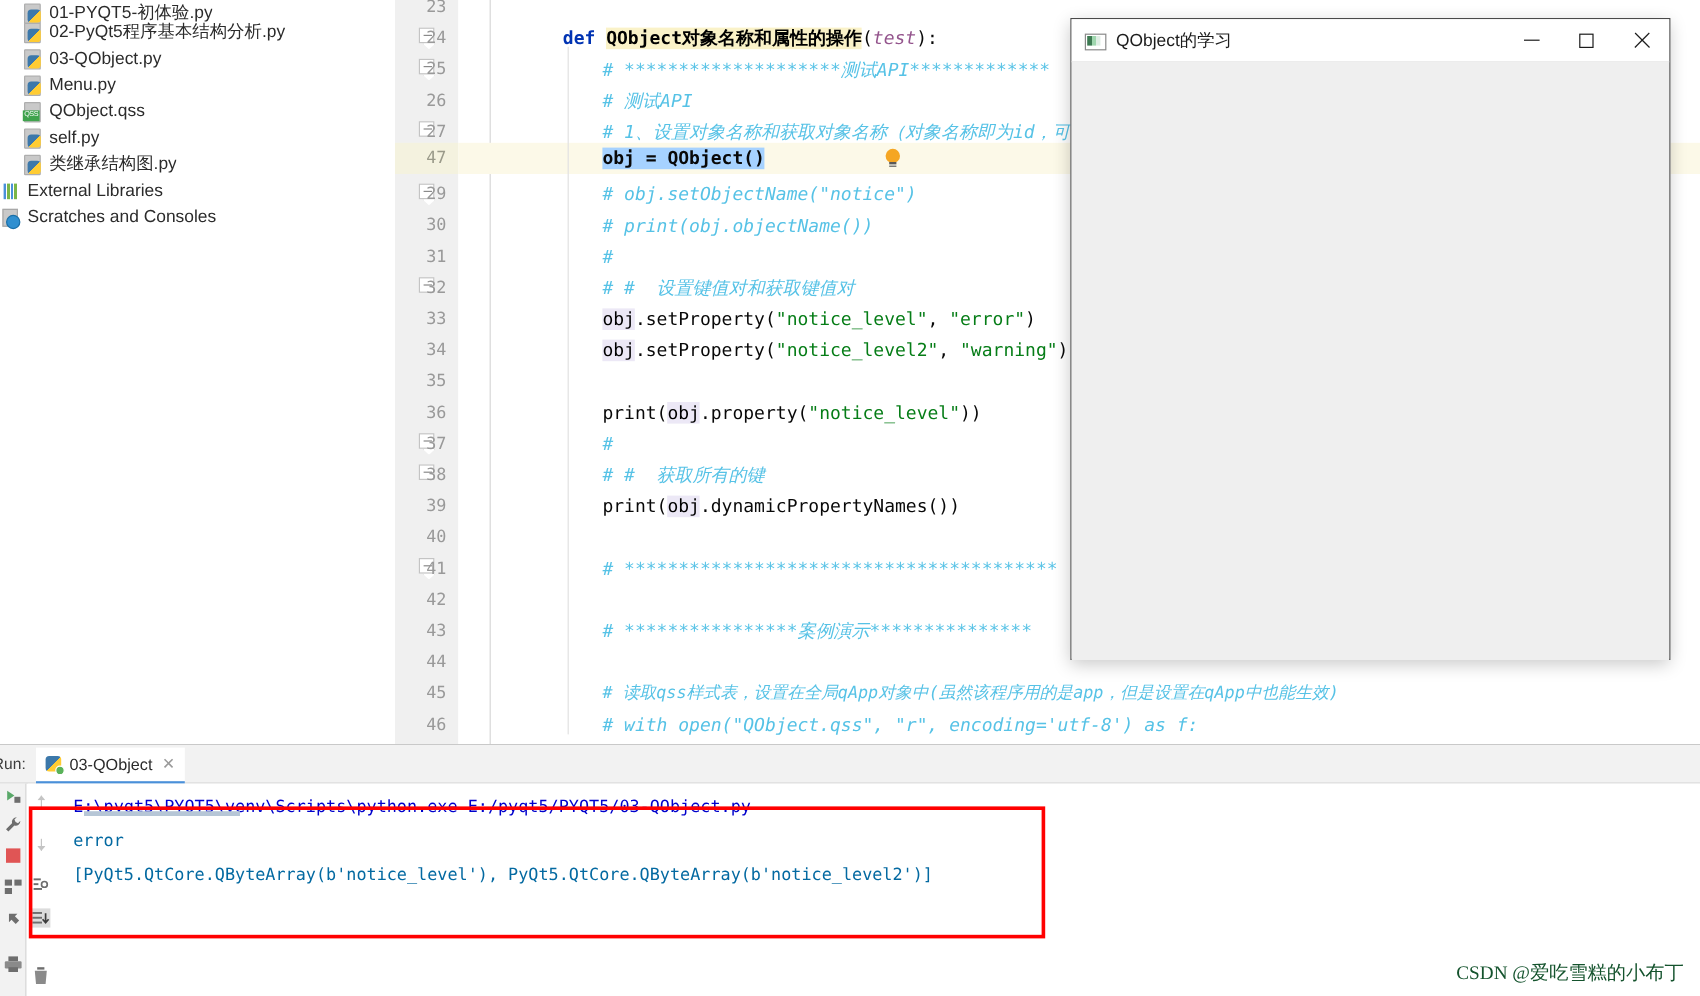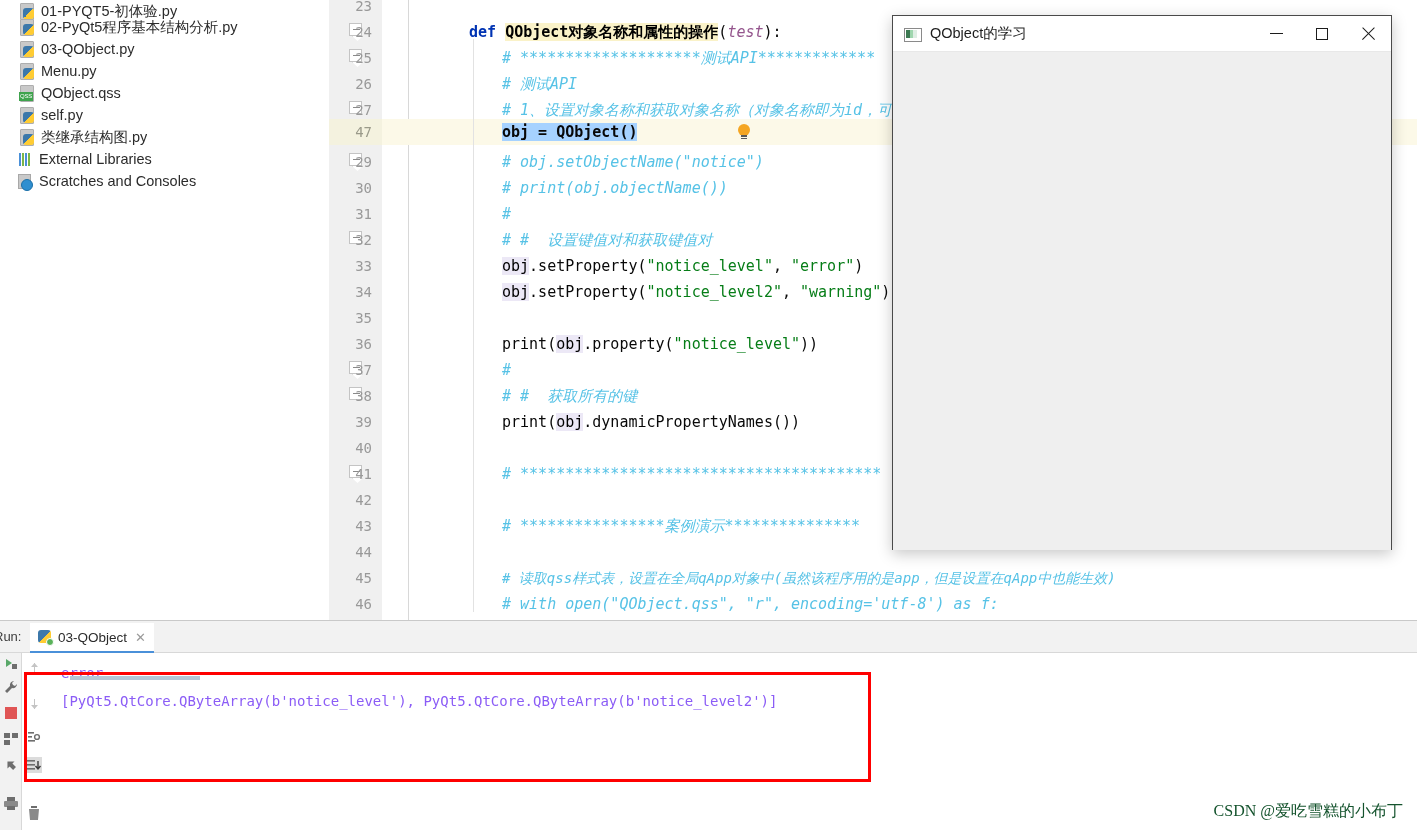--- a/index.html
+++ b/index.html
@@ -59,21 +59,21 @@
   
   .ico-scratch::before{
     content:""; position:absolute; left:2px; top:2px; width:11px; height:13px;
     background:#c9c9c9; border:1px solid #a8a8a8;
   }
   .ico-scratch::after{
     content:""; position:absolute; left:5px; top:7px; width:10px; height:10px;
     border-radius:50%; background:#2f8fd0; border:1px solid #1a6fa8;
   }
   .tree-indent-1 { padding-left: 18px; }
-  .tree-indent-0 { padding-left: 16px; }
+  .tree-indent-0 { padding-left: 0; }
 
   
   #editor {
     position: absolute; left: 329px; top: 0; width: 1088px; height: 620px;
     background: #ffffff; overflow: hidden;
   }
   #gutter {
     position:absolute; left:0; top:0; width:53px; height:620px;
     background:#f0f0f0;
   }
@@ -234,21 +234,21 @@
     clip-path:polygon(0 0,100% 0,50% 100%);
   }
 
   #console {
     position:absolute; left:47px; top:32px; right:0; height:178px;
     background:#ffffff; padding-top:6px;
     font-family:"DejaVu Sans Mono","Liberation Mono",monospace; font-size:14px;
   }
   .con-line { height:28px; line-height:28px; white-space:pre; padding-left:14px; }
   .con-cmd  { color:#0000cc; }
-  .con-out  { color:#8b5cf6; }
+  .con-out  { color:#0369a1; }
 
   #red-box {
     position:absolute; left:24px; top:672px; width:847px; height:110px;
     border:3px solid #ff0000; pointer-events:none;
   }
 
   #watermark {
     position:absolute; right:14px; bottom:8px;
     font-size:16px; color:#14532d;
     font-family:Liberation Serif, serif;
@@ -479,20 +479,21 @@
       </span>
       <span class="tb-ico" style="left:3px;top:152px">
         <svg width="16" height="16" viewBox="0 0 16 16">
             <rect x="5" y="1" width="6" height="2" fill="#6e6e6e"></rect>
             <path d="M3 4 h10 l-1 11 h-8 z" fill="#8a8a8a"></path>
           </svg>
       </span>
     </div>
 
     <div id="console">
+      <div class="con-line con-cmd">E:\pyqt5\PYQT5\venv\Scripts\python.exe E:/pyqt5/PYQT5/03-QObject.py</div>
       <div class="con-line con-out">error</div>
       <div class="con-line con-out">[PyQt5.QtCore.QByteArray(b'notice_level'), PyQt5.QtCore.QByteArray(b'notice_level2')]</div>
     </div>
   </div>
 
   <div id="red-box"></div>
   <div id="side-scroll"></div>
 
   <div id="watermark">CSDN @爱吃雪糕的小布丁</div>
 </div>

